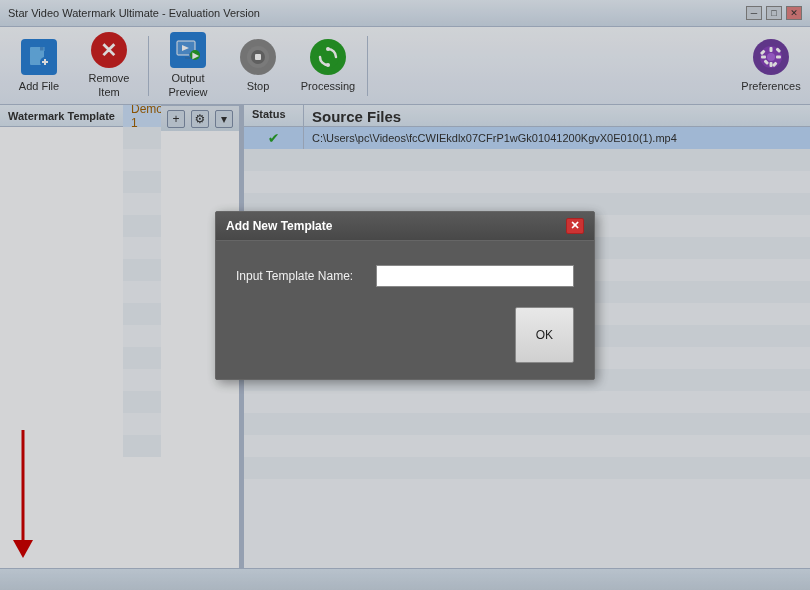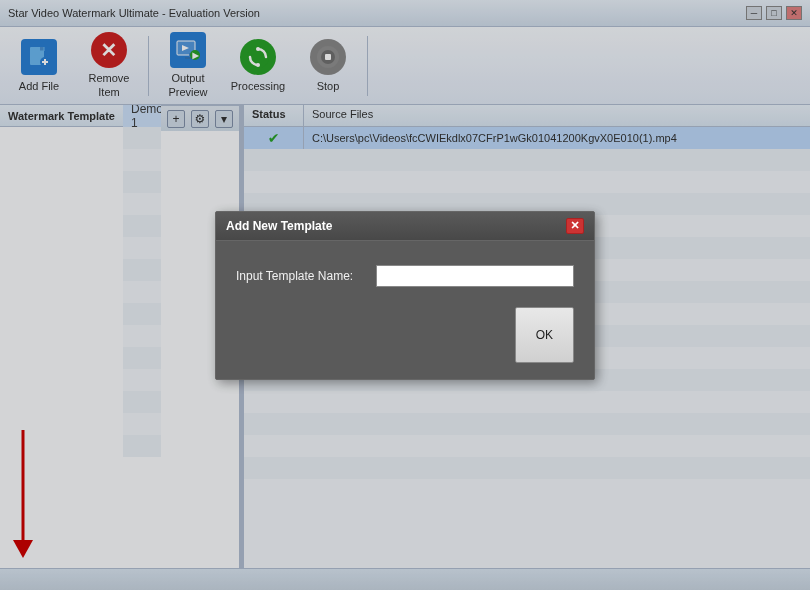--- a/index.html
+++ b/index.html
@@ -209,21 +209,21 @@
       color: #333;
       cursor: pointer;
       height: 22px;
       display: flex;
       align-items: center;
     }
     .template-row:nth-child(odd) { background: #f0f4f8; }
     .template-row:nth-child(even) { background: #e8eef4; }
     .template-row.selected {
       background: #cce0f8;
-      color: #404040;
+      color: #a16207;
     }
 
     .left-panel-footer {
       height: 26px;
       background: linear-gradient(to bottom, #e0e8f0, #d0dce8);
       border-top: 1px solid #b0bcd0;
       display: flex;
       align-items: center;
       padding: 0 6px;
       gap: 6px;
@@ -262,22 +262,22 @@
       padding: 3px 8px;
       font-size: 11px;
       font-weight: bold;
       color: #333;
       border-right: 1px solid #b0bcd0;
     }
 
     .col-source {
       flex: 1;
       padding: 3px 8px;
-      font-size: 11px;
-      font-weight: normal;
+      font-size: 15px;
+      font-weight: bold;
       color: #333;
     }
 
     .file-list {
       flex: 1;
       overflow-y: auto;
     }
 
     .file-row {
       display: flex;
@@ -485,48 +485,67 @@
           <circle cx="20" cy="18" r="5" fill="#28a028"></circle>
           <text x="17.5" y="21" fill="white" font-size="8" font-weight="bold">▶</text>
         </svg>
       </div>
     </div>
     <span class="label">Output Preview</span>
   </div>
 
   <div class="toolbar-item">
     <div class="icon">
+      <div class="icon-stop">
+        <svg width="26" height="26" viewBox="0 0 26 26" fill="none">
+          <circle cx="13" cy="13" r="11" fill="#909090"></circle>
+          <circle cx="13" cy="13" r="7" fill="#707070"></circle>
+          <rect x="10" y="10" width="6" height="6" rx="1" fill="white"></rect>
+        </svg>
+      </div>
+    </div>
+    <span class="label">Stop</span>
+  </div>
+
+  <div class="toolbar-item">
+    <div class="icon">
       <div class="icon-processing">
         <svg width="26" height="26" viewBox="0 0 26 26" fill="none">
           <circle cx="13" cy="13" r="11" fill="#28a028"></circle>
           <path d="M13 5 A8 8 0 0 1 21 13" stroke="white" stroke-width="2.5" fill="none" stroke-linecap="round"></path>
           <path d="M13 21 A8 8 0 0 1 5 13" stroke="white" stroke-width="2.5" fill="none" stroke-linecap="round"></path>
           <circle cx="13" cy="5" r="2" fill="white"></circle>
           <circle cx="13" cy="21" r="2" fill="white"></circle>
         </svg>
       </div>
     </div>
     <span class="label">Processing</span>
   </div>
 
-  <div class="toolbar-item">
+  <div class="toolbar-sep"></div>
+
+  <div class="toolbar-item toolbar-right">
     <div class="icon">
-      <div class="icon-stop">
+      <div class="icon-prefs">
         <svg width="26" height="26" viewBox="0 0 26 26" fill="none">
-          <circle cx="13" cy="13" r="11" fill="#909090"></circle>
-          <circle cx="13" cy="13" r="7" fill="#707070"></circle>
-          <rect x="10" y="10" width="6" height="6" rx="1" fill="white"></rect>
+          <circle cx="13" cy="13" r="11" fill="#8844bb"></circle>
+          <circle cx="13" cy="13" r="4" fill="#aa66dd"></circle>
+          <rect x="11.5" y="3" width="3" height="5" rx="1" fill="white"></rect>
+          <rect x="11.5" y="18" width="3" height="5" rx="1" fill="white"></rect>
+          <rect x="3" y="11.5" width="5" height="3" rx="1" fill="white"></rect>
+          <rect x="18" y="11.5" width="5" height="3" rx="1" fill="white"></rect>
+          <rect x="5.5" y="5.5" width="3" height="5" rx="1" fill="white" transform="rotate(45 5.5 5.5)"></rect>
+          <rect x="17.5" y="17.5" width="3" height="5" rx="1" fill="white" transform="rotate(45 17.5 17.5)"></rect>
+          <rect x="17.5" y="5.5" width="3" height="5" rx="1" fill="white" transform="rotate(-45 17.5 5.5)"></rect>
+          <rect x="5.5" y="17.5" width="3" height="5" rx="1" fill="white" transform="rotate(-45 5.5 17.5)"></rect>
         </svg>
       </div>
     </div>
-    <span class="label">Stop</span>
-  </div>
-
-  <div class="toolbar-sep"></div>
-
+    <span class="label">Preferences</span>
+  </div>
 </div>
 
 <div class="main-content">
 
   <div class="left-panel">
     <div class="panel-header">
       <span>Watermark Template</span>
     </div>
     <div class="template-list">
       <div class="template-row selected">

